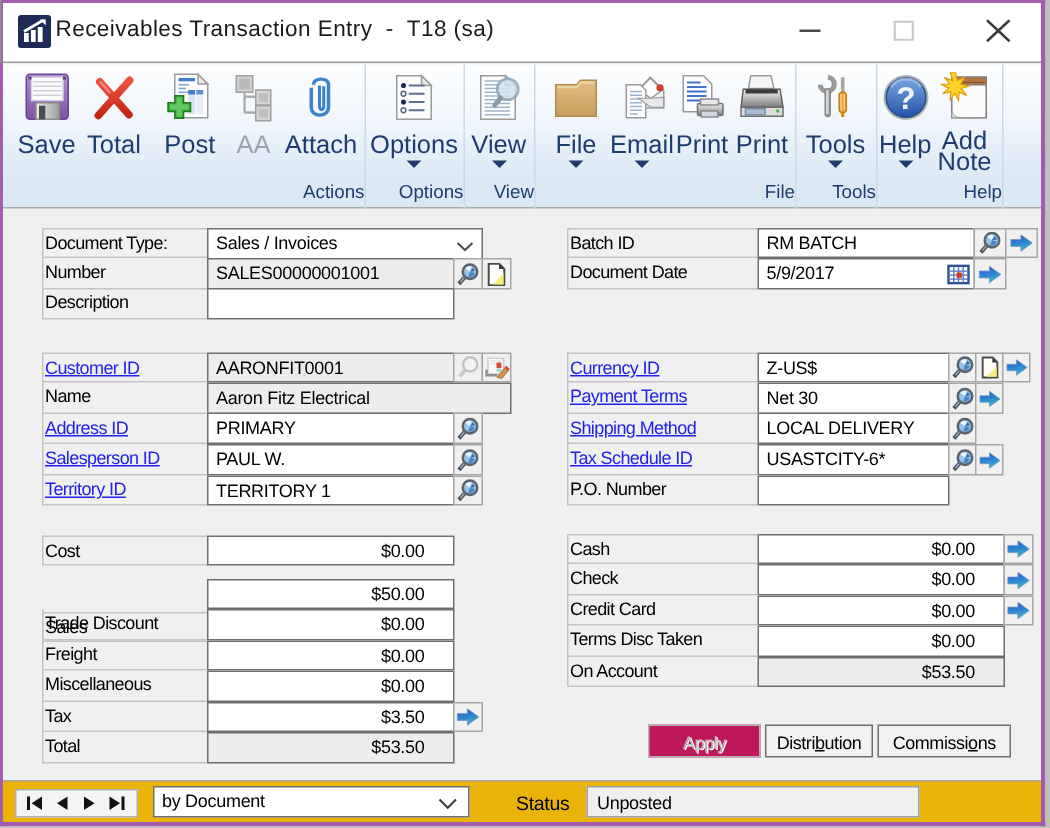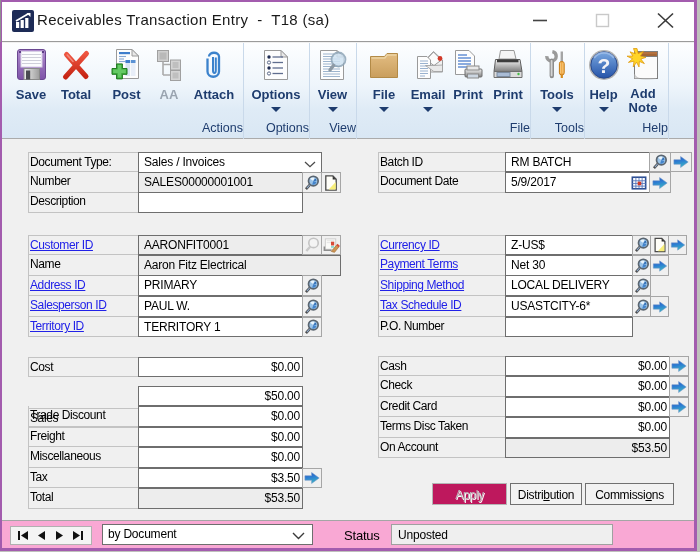--- a/index.html
+++ b/index.html
@@ -5,32 +5,32 @@
 *{box-sizing:border-box;font-family:"Liberation Sans",sans-serif;}
 #win{position:absolute;left:0;top:0;width:700px;height:552px;background:#f0f0f0;}
 .bord{position:absolute;background:#a35cae;z-index:50;}
 #title{position:absolute;left:2px;top:2px;width:692px;height:40px;background:#fff;border-bottom:1px solid #9b9b9b;}
 #title .txt{position:absolute;left:35px;top:9px;font-size:15px;letter-spacing:0.3px;color:#1a1a1a;white-space:pre;}
 #appicon{position:absolute;left:10px;top:8px;width:22px;height:22px;background:#1d2b56;border-radius:2px;}
 #toolbar{position:absolute;left:0;top:43px;width:696px;height:96px;background:linear-gradient(#fdfeff,#eef5fb 45%,#dfebf6 70%,#d9e7f4);border-bottom:1px solid #ababab;}
 .vsep{position:absolute;top:0;width:1px;height:96px;background:#c9d9ea;}
 .tbtn{position:absolute;top:0;text-align:center;color:#1e3c6e;font-size:12.5px;}
 .tbtn .ic{display:block;margin:5px auto 1px auto;}
-.tlbl{position:absolute;top:44px;width:100%;left:0;font-size:13px;font-weight:bold;}
+.tlbl{position:absolute;top:44px;width:100%;left:0;font-size:17px;}
 .darr{position:absolute;top:64px;left:50%;margin-left:-5px;width:0;height:0;border-left:5px solid transparent;border-right:5px solid transparent;border-top:5px solid #1e3c6e;}
 .glbl{position:absolute;top:78px;font-size:12.5px;color:#1e3c6e;text-align:right;}
 .lbl{position:absolute;font-size:12px;letter-spacing:-0.4px;color:#000;border-bottom:1px solid #c3c3c3;border-left:1px solid #c3c3c3;padding:2px 0 0 1px;white-space:pre;}
 .link{color:#2121e8;text-decoration:underline;}
-.fld{position:absolute;font-size:12px;letter-spacing:-0.2px;color:#000;background:#fff;border:1px solid #6e6e6e;padding:2px 2px 0 5px;white-space:pre;}
+.fld{position:absolute;font-size:12px;letter-spacing:-0.2px;color:#000;background:#fff;border:1px solid #6e6e6e;padding:2px 19px 0 5px;white-space:pre;}
 .ro{background:#ededed;}
 .amt{text-align:right;}
 .cell{position:absolute;background:#f0f0f0;border:1px solid #a6a6a6;}
 .cell svg{position:absolute;left:50%;top:50%;transform:translate(-50%,-50%);}
 .btn{position:absolute;background:#f2f2f2;border:1px solid #707070;font-size:12px;letter-spacing:-0.3px;color:#000;text-align:center;padding-top:4px;}
-#botbar{position:absolute;left:2px;top:520px;width:692px;height:28px;border-top:1px solid #a5a5a5;background:#f9a8d4;}
+#botbar{position:absolute;left:2px;top:520px;width:692px;height:28px;border-top:1px solid #a5a5a5;background:#eab308;}
 u.kb{text-decoration:underline;}
 </style></head>
 <body>
 <div id="win">
   <div id="title">
     <div id="appicon">
       <svg width="22" height="22" viewBox="0 0 22 22">
         <rect x="4" y="12" width="3.2" height="6" fill="#fff"></rect>
         <rect x="8.6" y="10" width="3.2" height="8" fill="#fff"></rect>
         <rect x="13.2" y="8" width="3.2" height="10" fill="#fff"></rect>

